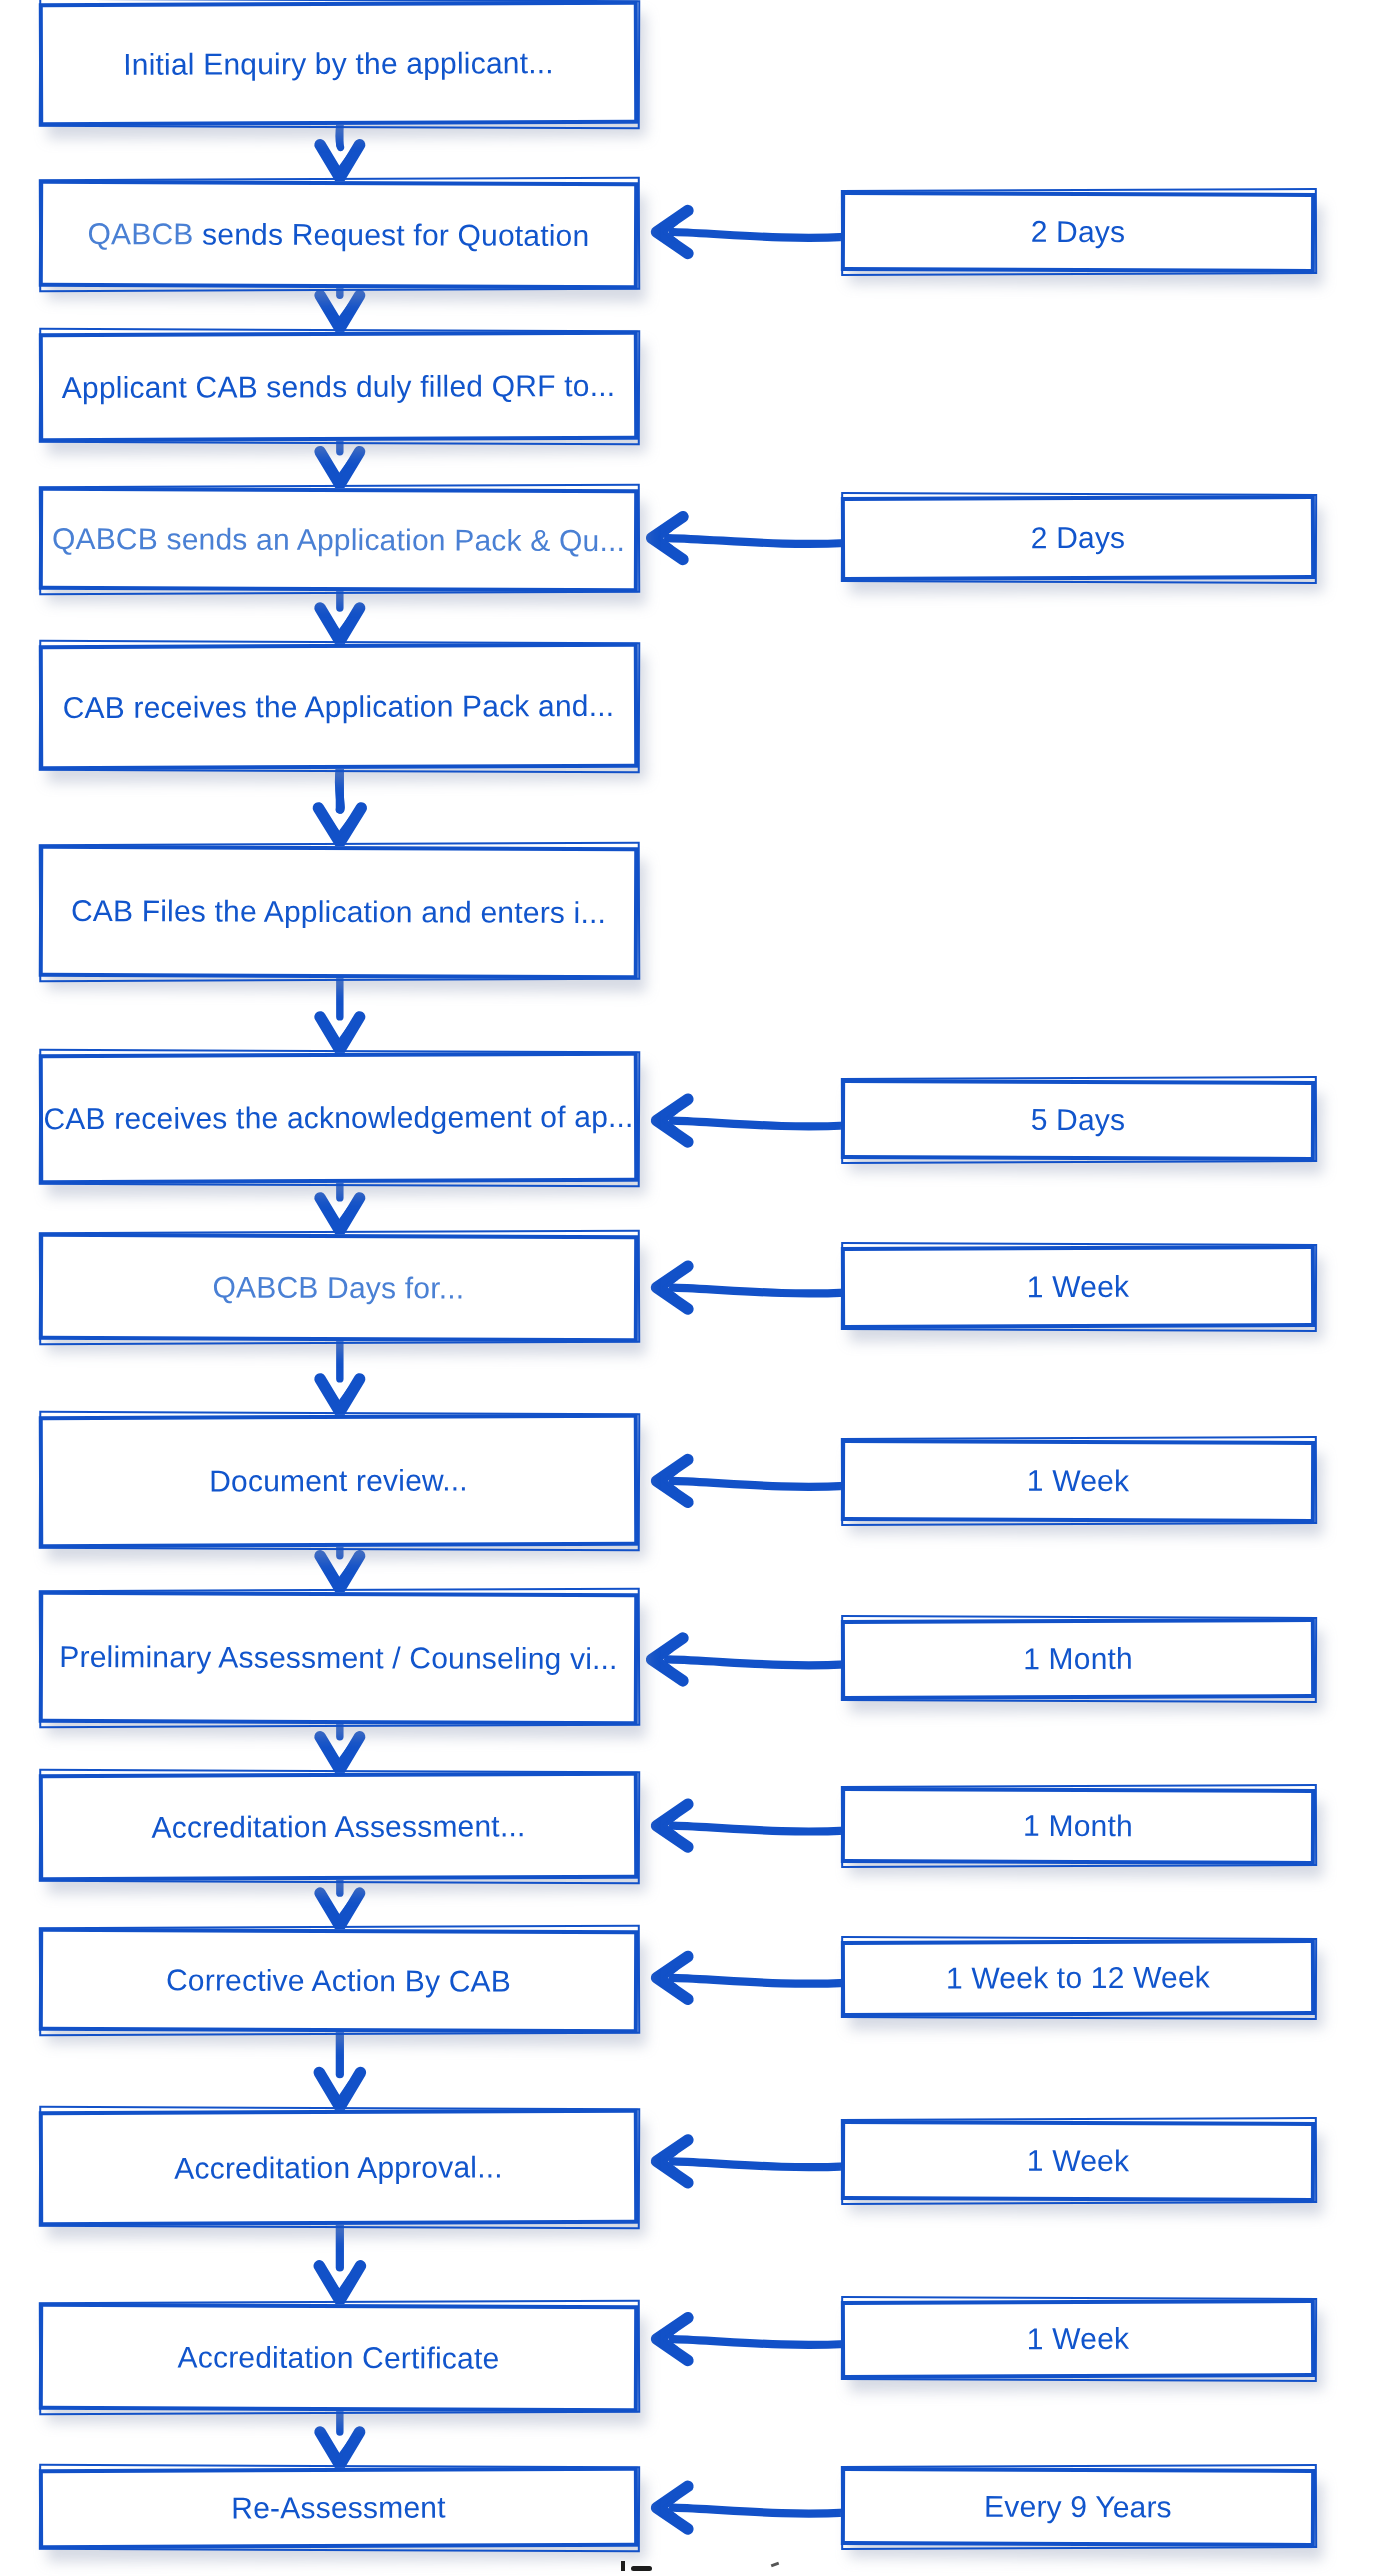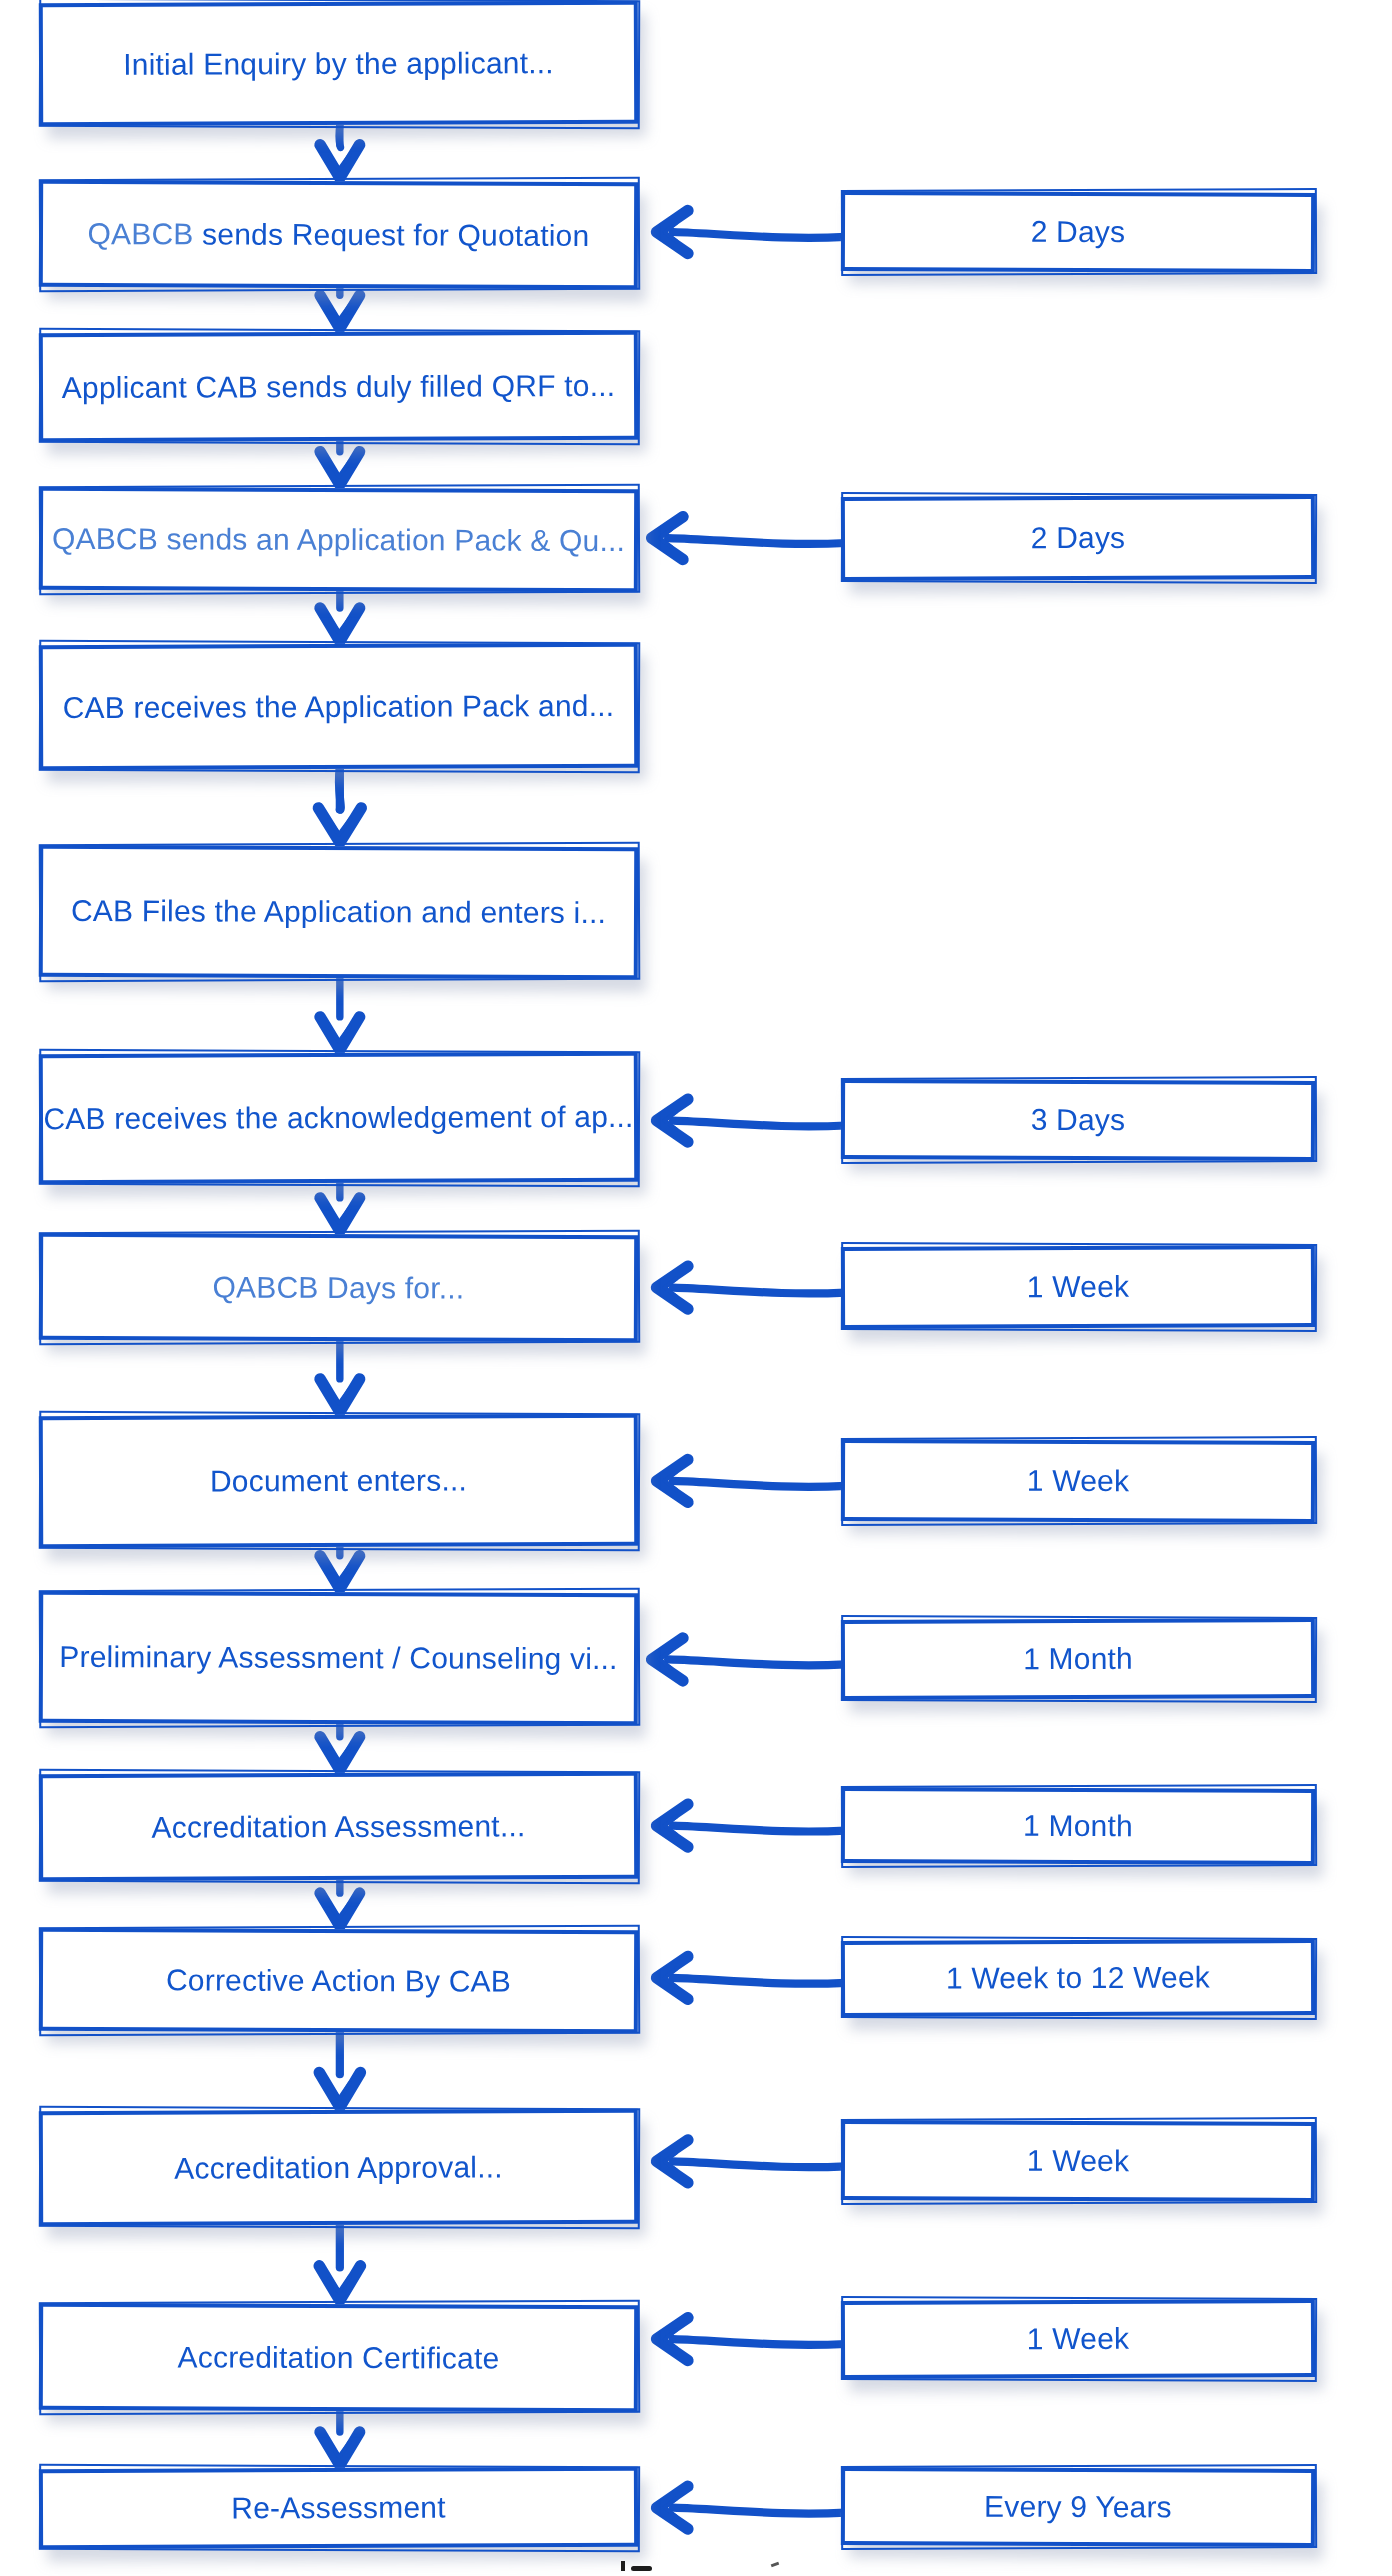--- a/index.html
+++ b/index.html
@@ -192,21 +192,21 @@
 
   <div class="pbox tilt-a" style="top:1053px;height:130px">
     <span class="lbl">CAB receives the acknowledgement of ap...</span>
   </div>
 
   <div class="pbox tilt-b" style="top:1234px;height:107px">
     <span class="lbl light">QABCB Days for...</span>
   </div>
 
   <div class="pbox tilt-a" style="top:1415px;height:132px">
-    <span class="lbl">Document enters...</span>
+    <span class="lbl">Document review...</span>
   </div>
 
   <div class="pbox tilt-b" style="top:1592px;height:132px">
     <span class="lbl">Preliminary Assessment / Counseling vi...</span>
   </div>
 
   <div class="pbox tilt-a" style="top:1773px;height:107px">
     <span class="lbl">Accreditation Assessment...</span>
   </div>
 
@@ -228,21 +228,21 @@
 
   <div class="dbox tilt-b" style="top:192px;height:80px">
     <span class="lbl">2 Days</span>
   </div>
 
   <div class="dbox tilt-a" style="top:496px;height:84px">
     <span class="lbl">2 Days</span>
   </div>
 
   <div class="dbox tilt-b" style="top:1080px;height:80px">
-    <span class="lbl">3 Days</span>
+    <span class="lbl">5 Days</span>
   </div>
 
   <div class="dbox tilt-a" style="top:1246px;height:82px">
     <span class="lbl">1 Week</span>
   </div>
 
   <div class="dbox tilt-b" style="top:1440px;height:82px">
     <span class="lbl">1 Week</span>
   </div>
 

